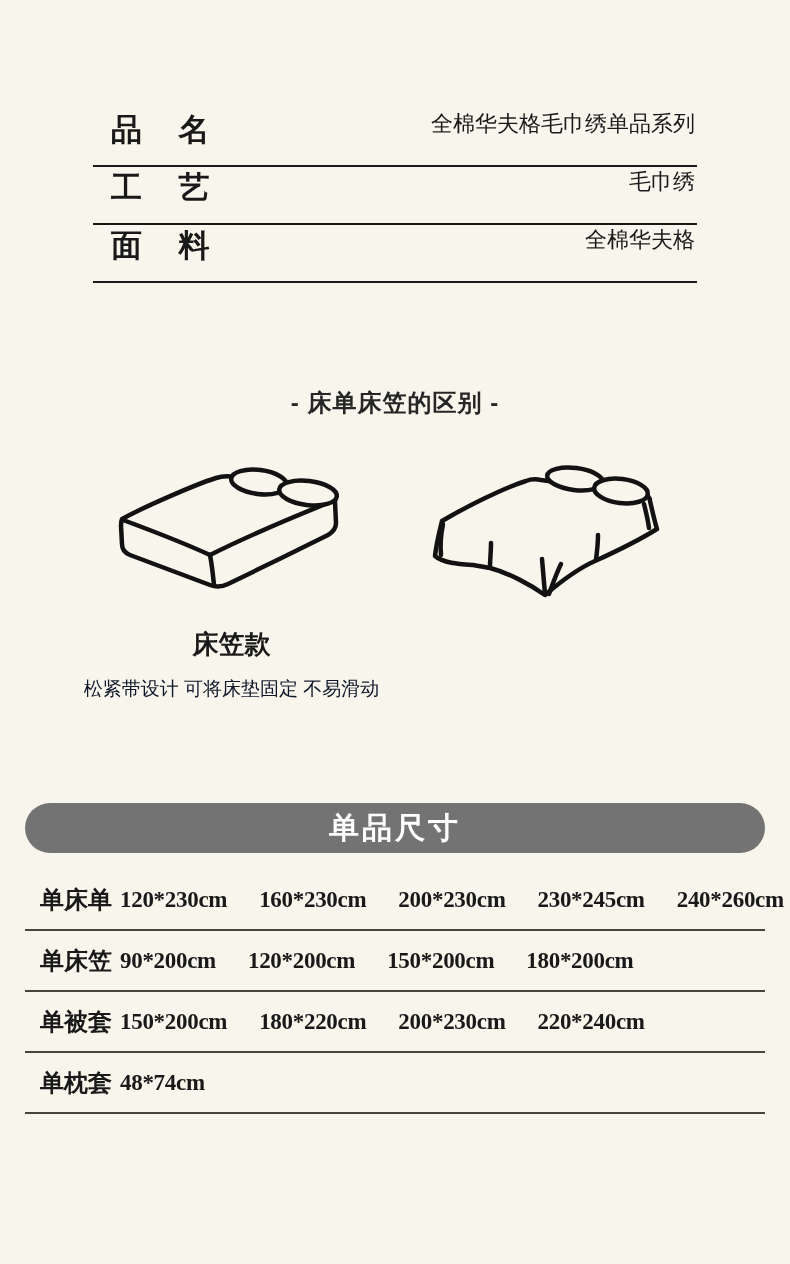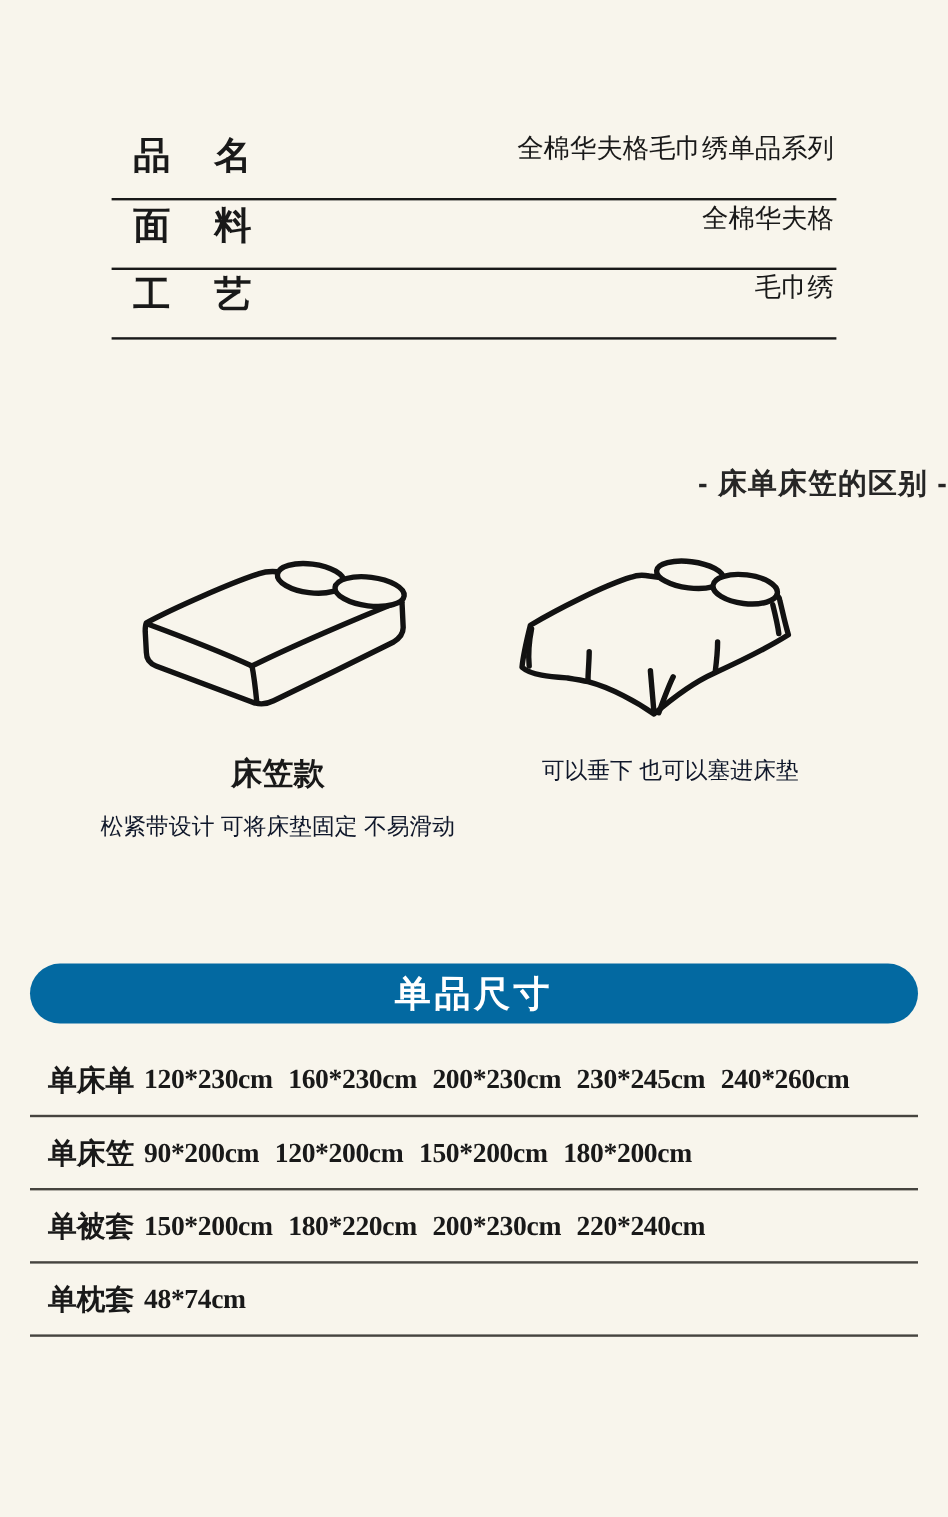--- a/index.html
+++ b/index.html
@@ -31,21 +31,21 @@
   }
   .spec-value {
     font-size: 22px;
     font-weight: 500;
     padding-right: 2px;
   }
 
   
   .diff-title {
     margin-top: 104px;
-    text-align: right;
+    text-align: center;
     font-size: 24px;
     font-weight: 700;
     letter-spacing: 1px;
     color: #262626;
   }
   .diff-beds {
     margin-top: 36px;
     display: flex;
     justify-content: center;
     gap: 27px;
@@ -87,41 +87,41 @@
   }
   .size-label {
     width: 95px;
     padding-left: 15px;
     font-size: 24px;
     font-weight: 700;
     flex-shrink: 0;
   }
   .size-cells {
     display: flex;
-    gap: 13px;
+    gap: 32px;
     font-size: 23px;
     font-weight: 600;
     letter-spacing: -0.3px;
   }
 </style>
 </head>
 <body style="background: rgb(248, 245, 236);">
 
 <div class="spec-table">
   <div class="spec-row">
     <span class="spec-label">品 名</span>
     <span class="spec-value">全棉华夫格毛巾绣单品系列</span>
   </div>
   <div class="spec-row">
+    <span class="spec-label">工 艺</span>
+    <span class="spec-value">毛巾绣</span>
+  </div>
+  <div class="spec-row">
     <span class="spec-label">面 料</span>
     <span class="spec-value">全棉华夫格</span>
-  </div>
-  <div class="spec-row">
-    <span class="spec-label">工 艺</span>
-    <span class="spec-value">毛巾绣</span>
   </div>
 </div>
 
 <div class="diff-title">- 床单床笠的区别 -</div>
 
 <div class="diff-beds">
 
   <div class="diff-col">
     <svg class="bed-svg" viewBox="0 0 260 160">
       <g fill="none" stroke="#121212" stroke-width="4.5" stroke-linecap="round" stroke-linejoin="round">
@@ -148,27 +148,26 @@
         <path d="M113,104 C114,116 115,128 116,139"></path>
         <path d="M120,139 C124,128 128,117 132,109"></path>
         <path d="M169,80 C169,88 168,97 167,105"></path>
         <path d="M215,49 C217,57 219,65 220,73"></path>
       </g>
       <g fill="#f8f5ec" stroke="#121212" stroke-width="4.5">
         <ellipse cx="146" cy="24" rx="28" ry="11" transform="rotate(7 146 24)"></ellipse>
         <ellipse cx="192" cy="36" rx="27" ry="12" transform="rotate(7 192 36)"></ellipse>
       </g>
     </svg>
-    <div class="diff-desc">可以垂下 也可以塞进床垫</div>
   </div>
 
 </div>
 
 <div class="size-section">
-  <div class="size-pill" style="background: #0369a1;">
+  <div class="size-pill" style="background: #737373;">
     <span>单品尺寸</span>
   </div>
 
   <div class="size-table">
 
     <div class="size-row">
       <span class="size-label">单床单</span>
       <span class="size-cells">
         <span>120*230cm</span>
         <span>160*230cm</span>

